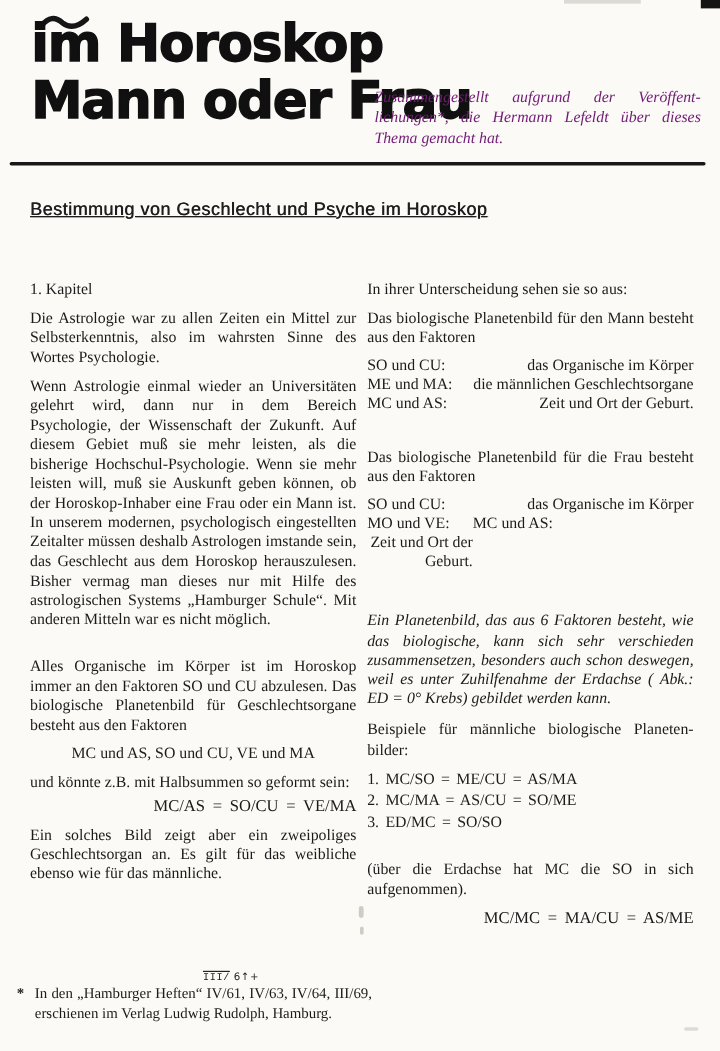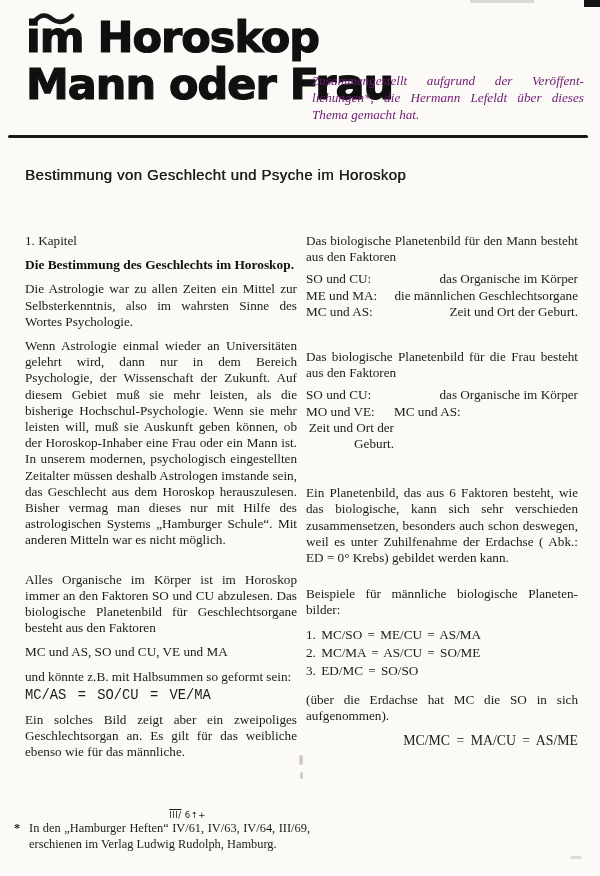--- a/index.html
+++ b/index.html
@@ -35,57 +35,58 @@
   .rule {
     position:absolute; left:8px; top:135px; width:580px; height:3px;
     background:#181818; border-radius:2px;
   }
   .section-heading {
     position:absolute; left:25px; top:166px;
     font-family:"Liberation Sans", sans-serif;
     font-size:15px; letter-spacing:0.4px;
     color:#1e1e1e;
     text-shadow:0.4px 0 0 #1e1e1e;
+    text-decoration:underline;
   }
   
   .columns {
     position:absolute; left:25px; top:233px; width:557px;
     display:flex; gap:9px;
   }
   .col { width:272px; font-size:13.2px; line-height:16.2px; text-align:justify; }
   .col p { margin-bottom:8px; }
   .chapter { margin-bottom:11px; text-align:left; }
   .col-heading { font-weight:bold; font-size:13.4px; margin-bottom:7px; color:#101010; }
   .gap-lg { margin-bottom:23px !important; }
-  .formula-line { margin-bottom:7px; text-align:left; }
-  .formula { font-size:13.8px; word-spacing:3px; text-align:left; margin-bottom:7px;font-family:Liberation Mono, monospace; }
+  .formula-line { margin-bottom:7px; text-align:center; }
+  .formula { font-size:13.8px; word-spacing:3px; text-align:right; margin-bottom:7px; }
   .intro-line { margin-bottom:9px; }
   .dl { display:grid; grid-template-columns:88px 1fr; row-gap:0; margin-bottom:29px; }
   .dl .term { text-align:left; }
   .dl .desc { text-align:right; }
   .dl2 { margin-bottom:33px; }
-  .num-list { text-align:left; margin-bottom:13px; }
+  .num-list { text-align:left; margin-bottom:23px; }
   .num-list div { margin-bottom:2px; word-spacing:2px; }
   .paren { margin-bottom:5px; }
   .formula-indent { text-indent:22px; text-align:right; font-size:13.8px; word-spacing:3px; }
   
   .footnote {
     position:absolute; left:14px; top:821px; width:296px;
     font-size:12.4px; line-height:15.8px; text-align:justify;
   }
   .fn-marker { position:absolute; left:0; top:0; font-weight:bold; }
   .fn-body { margin-left:15px; }
   .fn-ref { position:relative; display:inline-block; }
   .fn-ann {
     position:absolute; left:-3px; top:-10px;
     font-family:"DejaVu Sans", sans-serif;
     font-size:8.5px; line-height:9px; white-space:nowrap;
     color:#222; letter-spacing:0.5px;
   }
-  .fn-ann .roman { text-decoration:overline; }
+  .fn-ann .roman { text-decoration:overline;font-family:Liberation Mono, monospace; }
   
   .speck { position:absolute; background:#cfccc4; }
   .speck-a { left:299px; top:755px; width:4px; height:10px; border-radius:2px; }
   .speck-b { left:300px; top:772px; width:3px; height:7px; border-radius:2px; }
   .speck-c { left:570px; top:856px; width:12px; height:3px; background:#dedbd4; border-radius:2px; }
 </style>
 </head>
 <body>
 
 <svg class="squiggle" width="46" height="18" viewBox="0 0 46 18">
@@ -102,49 +103,49 @@
   <div>Mann oder Frau</div>
 </div>
 <div class="subtitle">Zusammengestellt aufgrund der Veröffent­lichungen*, die Hermann Lefeldt über dieses Thema gemacht hat.</div>
 <div class="rule"></div>
 <div class="section-heading">Bestimmung von Geschlecht und Psyche im Horoskop</div>
 
 <div class="columns">
 
   <div class="col">
     <p class="chapter">1. Kapitel</p>
-    <p class="col-heading">Die Bestimmung des Geschlechts im Horo­skop.</p>
     <p>Die Astrologie war zu allen Zeiten ein Mittel zur Selbsterkenntnis, also im wahrsten Sinne des Wortes Psychologie.</p>
     <p class="gap-lg">Wenn Astrologie einmal wieder an Universi­täten gelehrt wird, dann nur in dem Bereich Psychologie, der Wissenschaft der Zukunft. Auf diesem Gebiet muß sie mehr leisten, als die bisherige Hochschul-Psychologie. Wenn sie mehr leisten will, muß sie Auskunft geben können, ob der Horoskop-Inhaber eine Frau oder ein Mann ist. In unserem moder­nen, psychologisch eingestellten Zeitalter müssen deshalb Astrologen imstande sein, das Geschlecht aus dem Horoskop herauszu­lesen. Bisher vermag man dieses nur mit Hilfe des astrologischen Systems „Hamburger Schule“. Mit anderen Mitteln war es nicht möglich.</p>
     <p>Alles Organische im Körper ist im Horoskop immer an den Faktoren SO und CU abzule­sen. Das biologische Planetenbild für Ge­schlechtsorgane besteht aus den Faktoren</p>
     <p class="formula-line">MC und AS, SO und CU, VE und MA</p>
     <p style="margin-bottom:3px;">und könnte z.B. mit Halbsummen so geformt sein:</p>
     <p class="formula">MC/AS = SO/CU = VE/MA</p>
     <p>Ein solches Bild zeigt aber ein zweipoliges Geschlechtsorgan an. Es gilt für das weibliche ebenso wie für das männliche.</p>
   </div>
 
   <div class="col">
+    <p class="intro-line">In ihrer Unterscheidung sehen sie so aus:</p>
     <p style="margin-bottom:6px;">Das biologische Planetenbild für den Mann besteht aus den Faktoren</p>
     <div class="dl">
       <span class="term">SO und CU:</span>
       <span class="desc">das Organische im Körper</span>
       <span class="term">ME und MA:</span>
       <span class="desc">die männlichen Geschlechts­organe</span>
       <span class="term">MC und AS:</span>
       <span class="desc">Zeit und Ort der Geburt.</span>
     </div>
     <p style="margin-bottom:6px;">Das biologische Planetenbild für die Frau besteht aus den Faktoren</p>
     <div class="dl dl2">
       <span class="term">SO und CU:</span>
       <span class="desc">das Organische im Körper</span>
       <span class="term">MO und VE:</span>
       <span class="term">MC und AS:</span>
       <span class="desc">Zeit und Ort der Geburt.</span>
     </div>
-    <p style="margin-bottom:20px;">Ein Planetenbild, das aus 6 Faktoren besteht, wie das biologische, kann sich sehr verschie­den zusammensetzen, besonders auch schon deswegen, weil es unter Zuhilfenahme der Erdachse ( Abk.: ED = 0° Krebs) gebildet werden kann.</p>
+    <p style="margin-bottom:10px;font-style:italic;">Ein Planetenbild, das aus 6 Faktoren besteht, wie das biologische, kann sich sehr verschie­den zusammensetzen, besonders auch schon deswegen, weil es unter Zuhilfenahme der Erdachse ( Abk.: ED = 0° Krebs) gebildet werden kann.</p>
     <p style="margin-bottom:8px;">Beispiele für männliche biologische Planeten­bilder:</p>
     <div class="num-list">
       <div>1.  MC/SO = ME/CU = AS/MA</div>
       <div>2.  MC/MA = AS/CU = SO/ME</div>
       <div>3.  ED/MC = SO/SO</div>
     </div>
     <p class="paren">(über die Erdachse hat MC die SO in sich aufgenommen).</p>
     <p class="formula-indent">MC/MC = MA/CU = AS/ME</p>
   </div>
 

